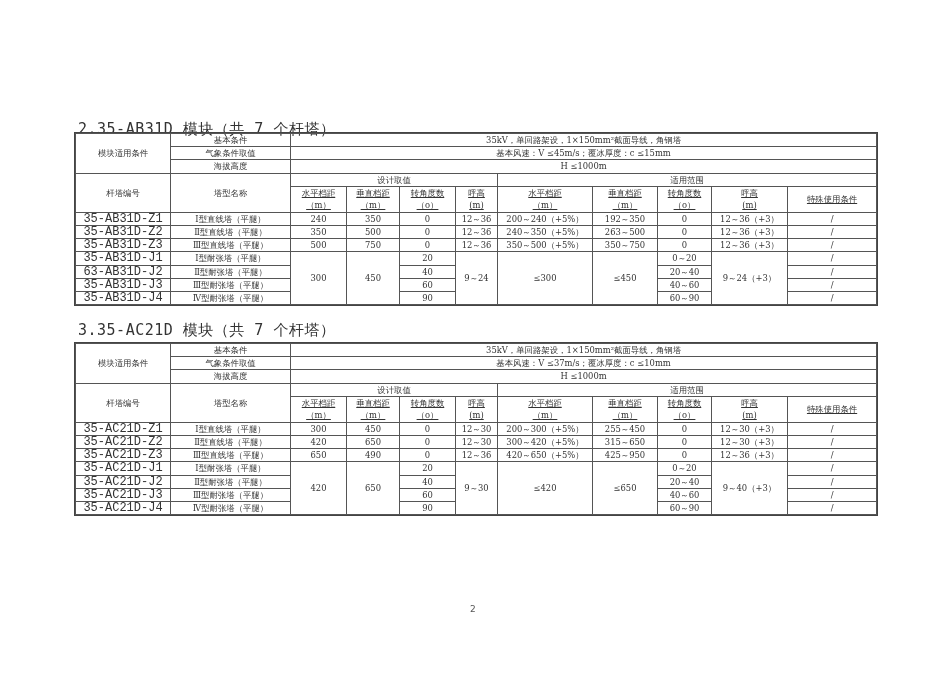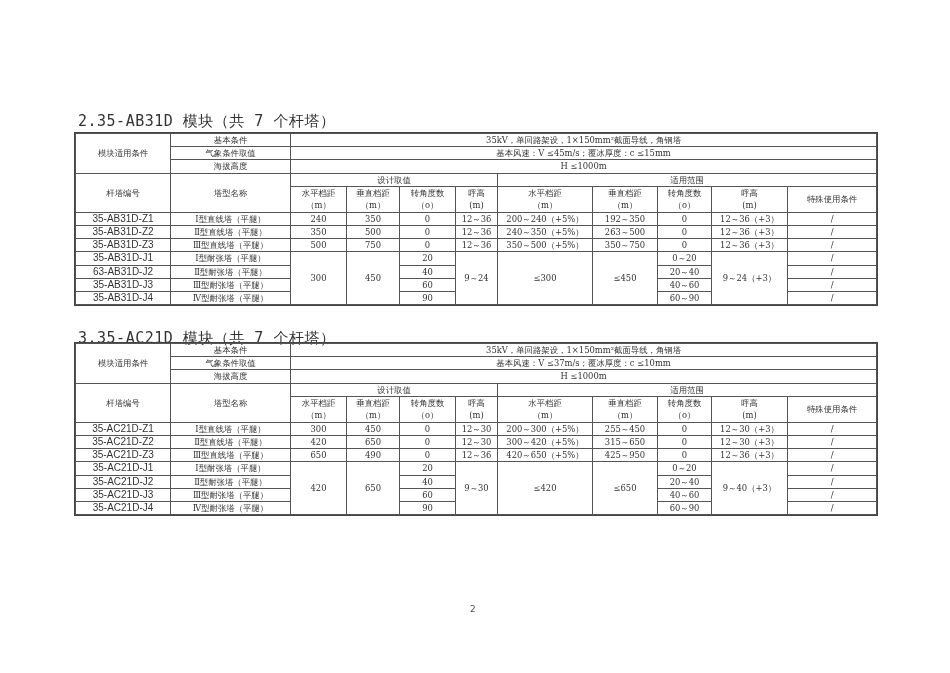--- a/index.html
+++ b/index.html
@@ -5,31 +5,31 @@
   html, body { margin: 0; padding: 0; background: #ffffff; }
   body { width: 950px; height: 673px; position: relative; overflow: hidden;
          font-family: "DejaVu Serif", "Liberation Serif", serif; color: #222; }
   .section-title { position: absolute; left: 78px; font-family: "DejaVu Sans Mono", "Liberation Mono", monospace;
                    font-size: 15px; color: #333; letter-spacing: 0.5px; }
   table.spec { position: absolute; left: 75px; width: 801px; border-collapse: collapse; table-layout: fixed;
                font-size: 8.4px; color: #333; }
   table.spec td { border: 1px solid #555; text-align: center; vertical-align: middle; padding: 0; line-height: 12px;
                   white-space: nowrap; overflow: hidden; }
   table.spec tr { height: 13.2px; }
-  table.spec tr.h2 { height: 26px; }
+  table.spec tr.h2 { height: 26px; text-decoration: underline; }
   .outer { outline: 1.5px solid #444; }
   .page-num { position: absolute; left: 470px; top: 604px; font-size: 9px; color: #555;
               font-family: "DejaVu Sans", sans-serif; }
-  .mono { font-family: Liberation Sans, sans-serif; font-size: 10px; }
+  .mono { font-family: Liberation Mono, monospace; font-size: 12px; }
 </style>
 </head>
 <body>
 
 <div id="doc">
-    <div class="section-title" style="top:112px">2.35-AB31D 模块（共 7 个杆塔）</div>
+    <div class="section-title" style="top:120px">2.35-AB31D 模块（共 7 个杆塔）</div>
     <table class="spec outer" style="top:133px">
       <colgroup>
         <col style="width:95px">
         <col style="width:120px">
         <col style="width:56px">
         <col style="width:53px">
         <col style="width:56px">
         <col style="width:42px">
         <col style="width:95px">
         <col style="width:65px">
@@ -136,21 +136,21 @@
         </tr>
         <tr>
           <td class="mono"><span>35-AB31D-J4</span></td>
           <td><span>Ⅳ型耐张塔（平腿）</span></td>
           <td><span>90</span></td>
           <td><span>60～90</span></td>
           <td><span>/</span></td>
         </tr>
       </tbody>
     </table>
-    <div class="section-title" style="top:329px">3.35-AC21D 模块（共 7 个杆塔）</div>
+    <div class="section-title" style="top:321px">3.35-AC21D 模块（共 7 个杆塔）</div>
     <table class="spec outer" style="top:343px">
       <colgroup>
         <col style="width:95px">
         <col style="width:120px">
         <col style="width:56px">
         <col style="width:53px">
         <col style="width:56px">
         <col style="width:42px">
         <col style="width:95px">
         <col style="width:65px">

